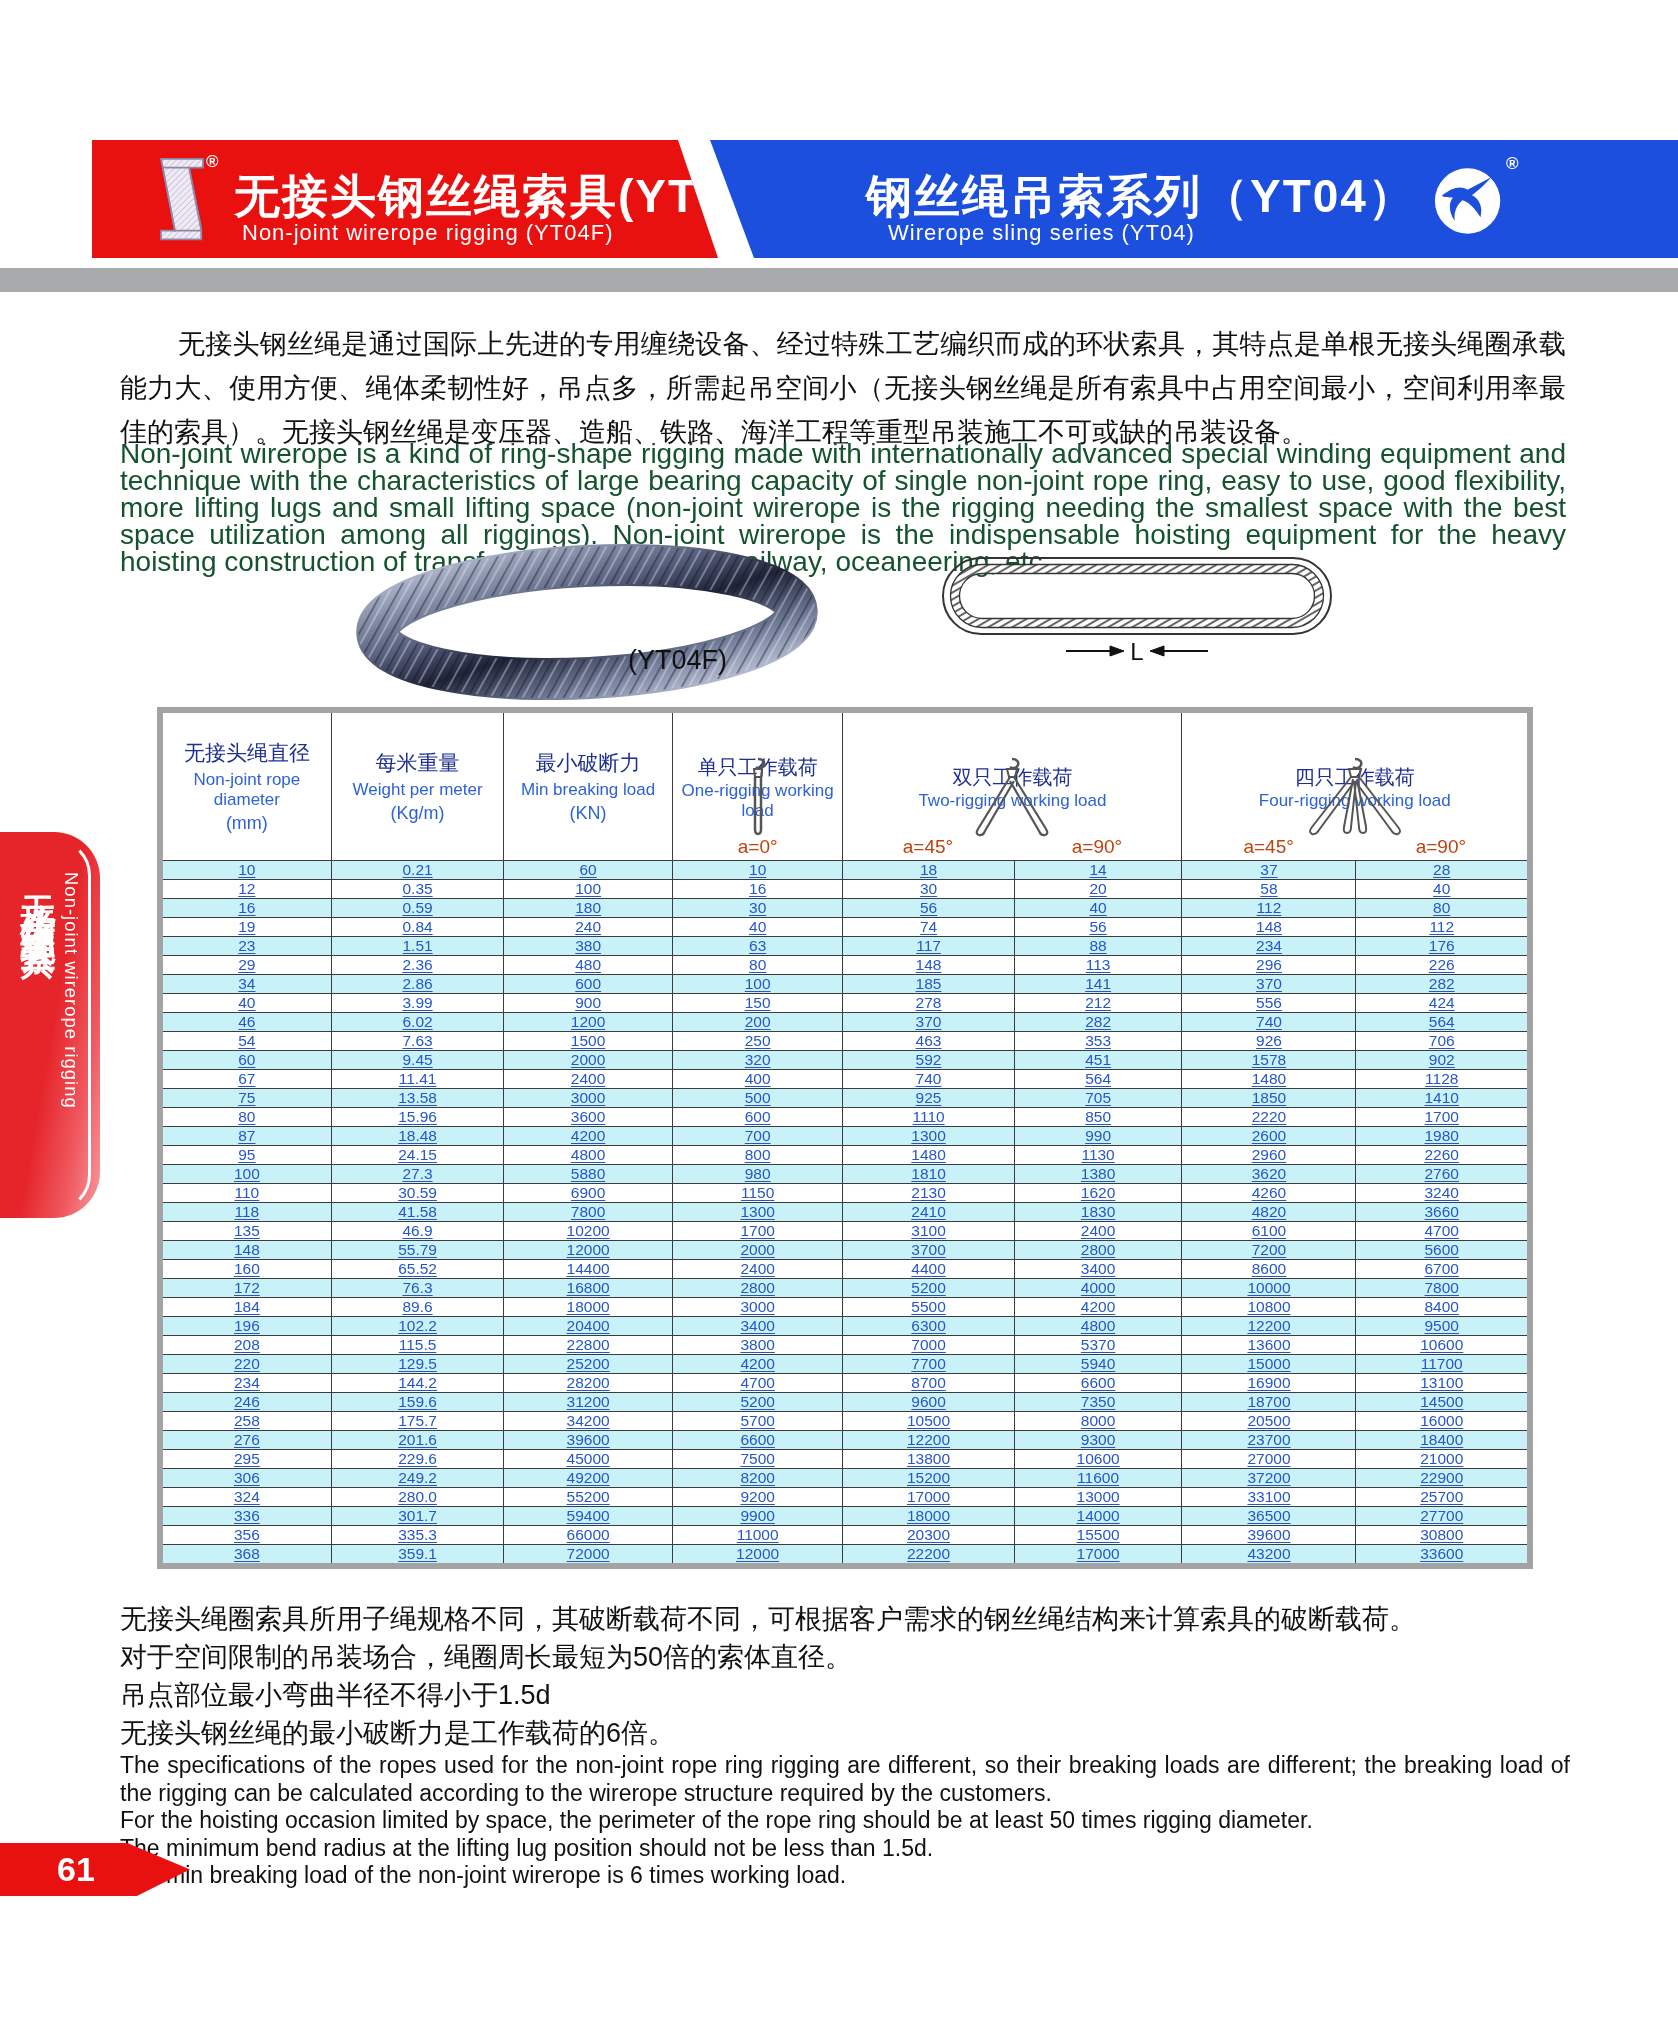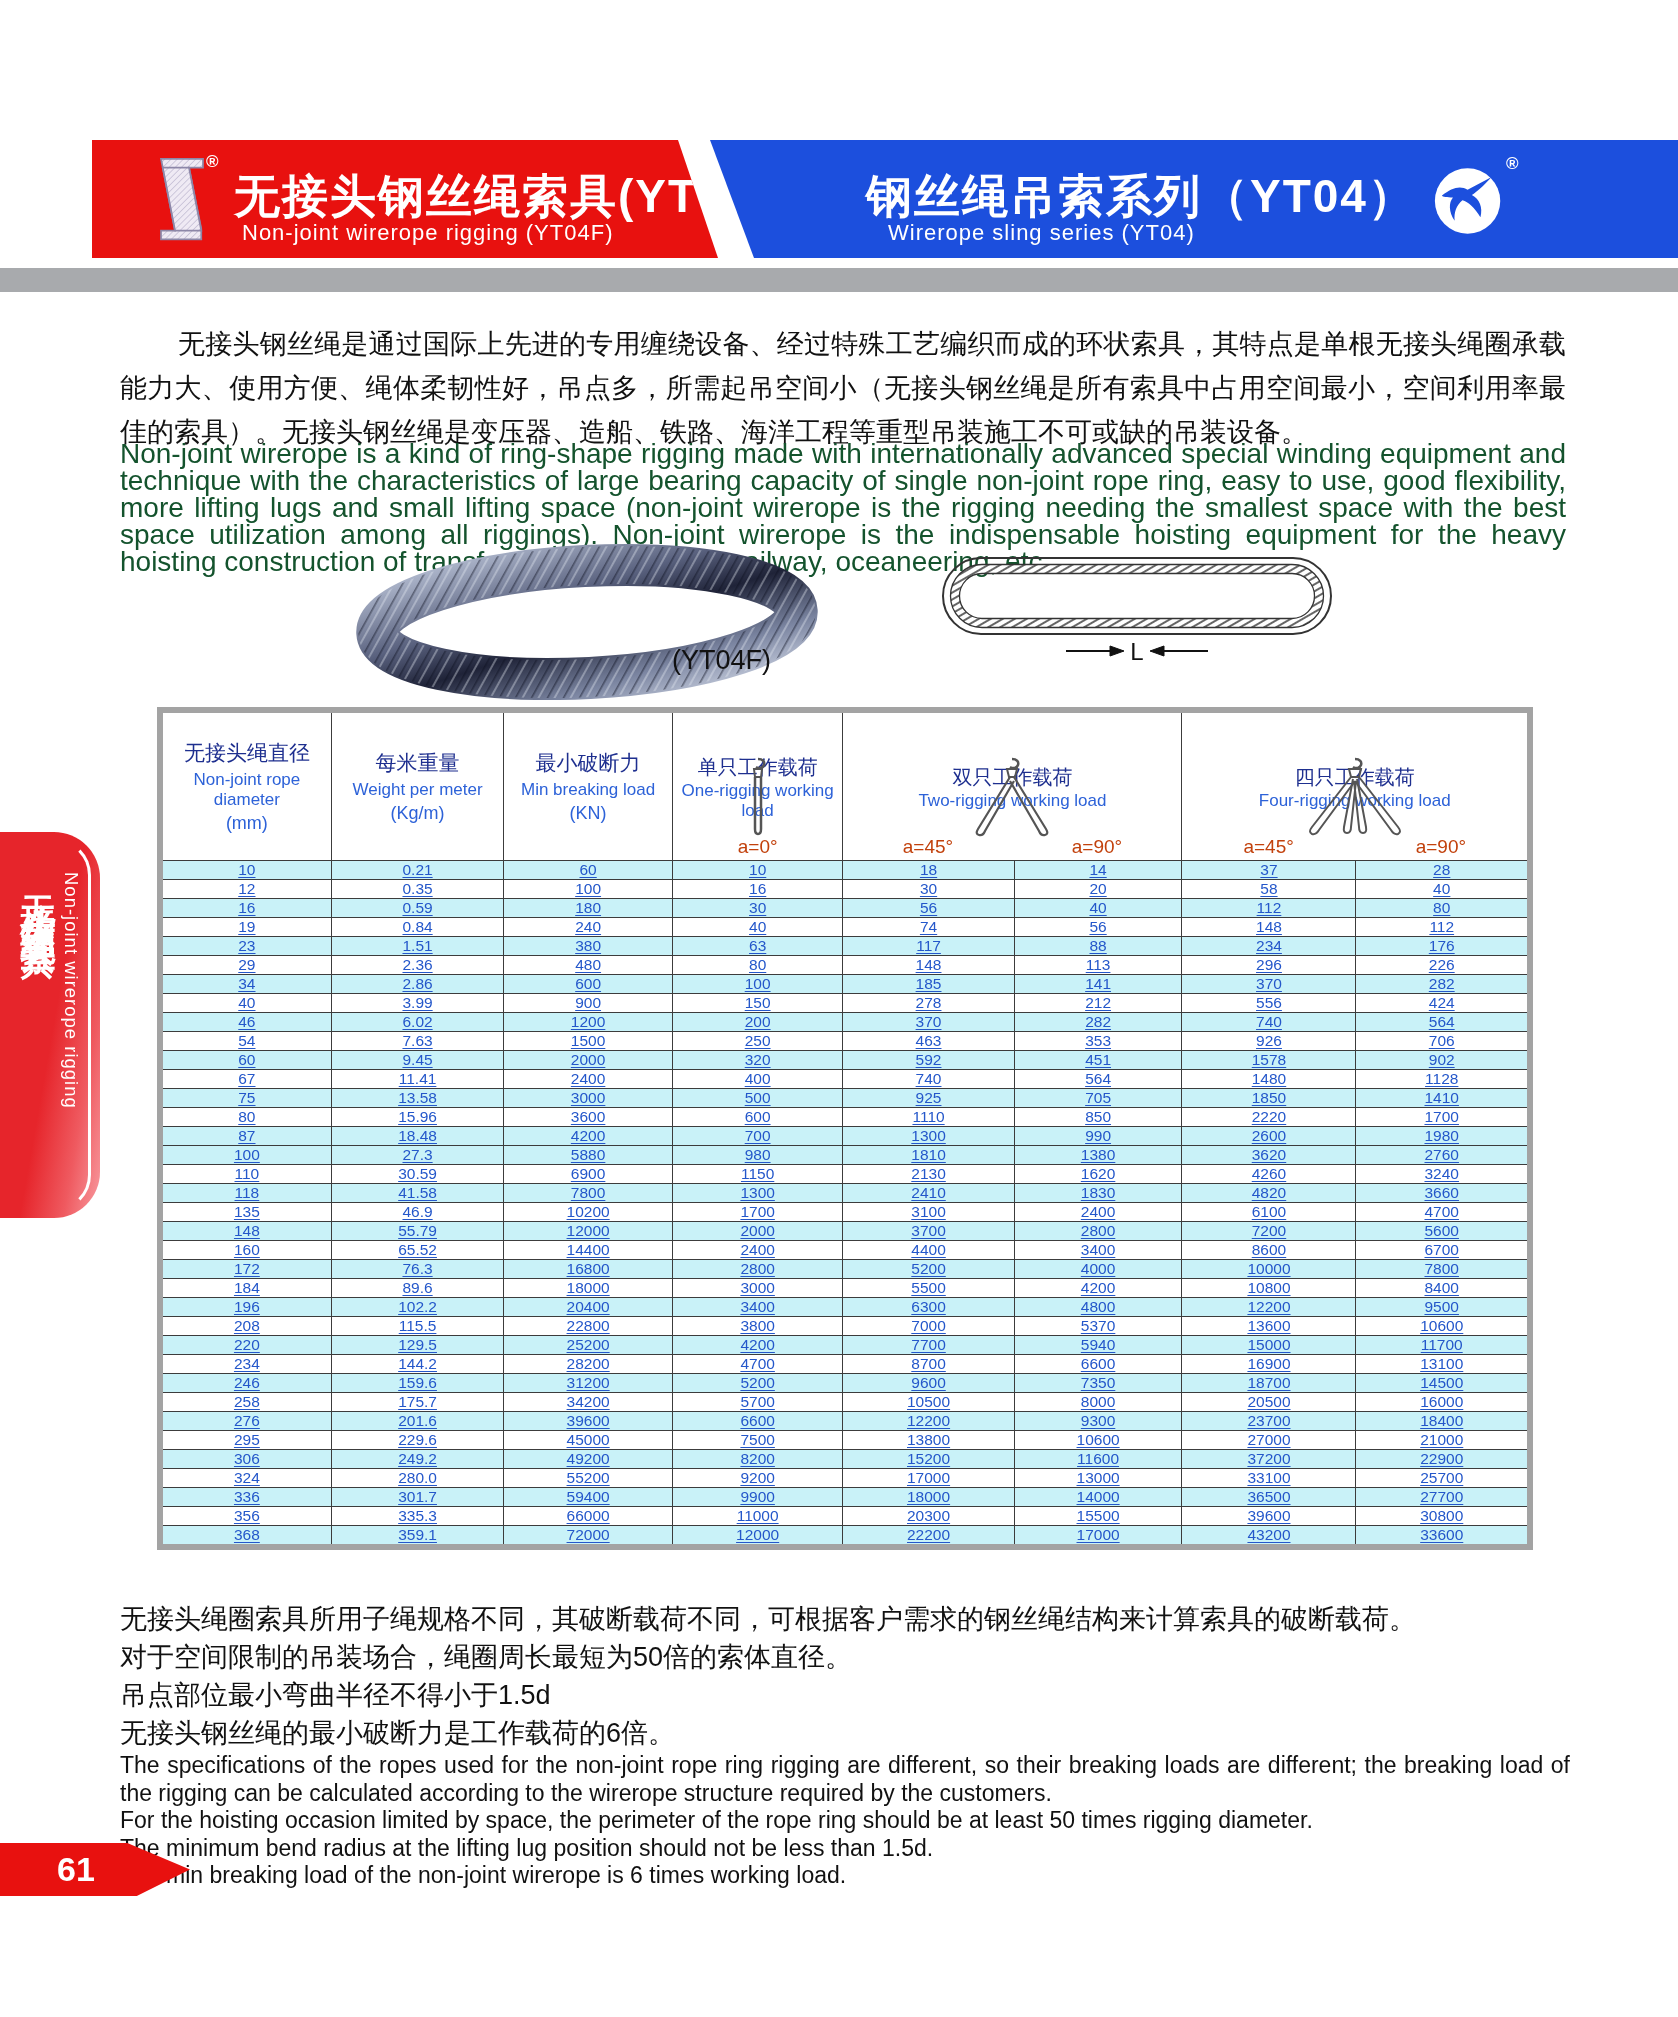--- a/index.html
+++ b/index.html
@@ -36,21 +36,21 @@
     position:absolute; left:120px; top:322px; width:1446px;
     font-size:27px; line-height:44px; color:#111; text-align:justify; text-indent:2.15em;
   }
   .intro-en {
     position:absolute; left:120px; top:440px; width:1446px;
     font-size:28px; line-height:27px; color:#14532d; text-align:justify;
   }
 
   
   .rope-photo { position:absolute; left:325px; top:542px; width:525px; height:158px; }
-  .photo-caption { position:absolute; left:672px; top:645px; font-size:27px; color:#111; }
+  .photo-caption { position:absolute; left:628px; top:645px; font-size:27px; color:#111; }
   .ring-schematic { position:absolute; left:938px; top:550px; width:404px; height:112px; }
 
   
   .spec-table-wrap { position:absolute; left:157px; top:707px; width:1376px; }
   table.spec { width:100%; border-collapse:collapse; table-layout:fixed; }
   table.spec th, table.spec td { border:1px solid #3c3c3c; text-align:center; vertical-align:middle; }
   table.spec { border:6px solid #a3a3a3; }
   th.base { height:150px; background:#fff; }
   th.base .cn { font-size:21px; font-weight:normal; color:#1e2f8f; }
   th.base .en { font-size:17px; font-weight:normal; color:#2d62d8; margin-top:3px; }
@@ -401,20 +401,30 @@
           <tr class="row-main">
             <td>87</td>
             <td>18.48</td>
             <td>4200</td>
             <td>700</td>
             <td>1300</td>
             <td>990</td>
             <td>2600</td>
             <td>1980</td>
           </tr>
+          <tr class="row-alt">
+            <td>95</td>
+            <td>24.15</td>
+            <td>4800</td>
+            <td>800</td>
+            <td>1480</td>
+            <td>1130</td>
+            <td>2960</td>
+            <td>2260</td>
+          </tr>
           <tr class="row-main">
             <td>100</td>
             <td>27.3</td>
             <td>5880</td>
             <td>980</td>
             <td>1810</td>
             <td>1380</td>
             <td>3620</td>
             <td>2760</td>
           </tr>

